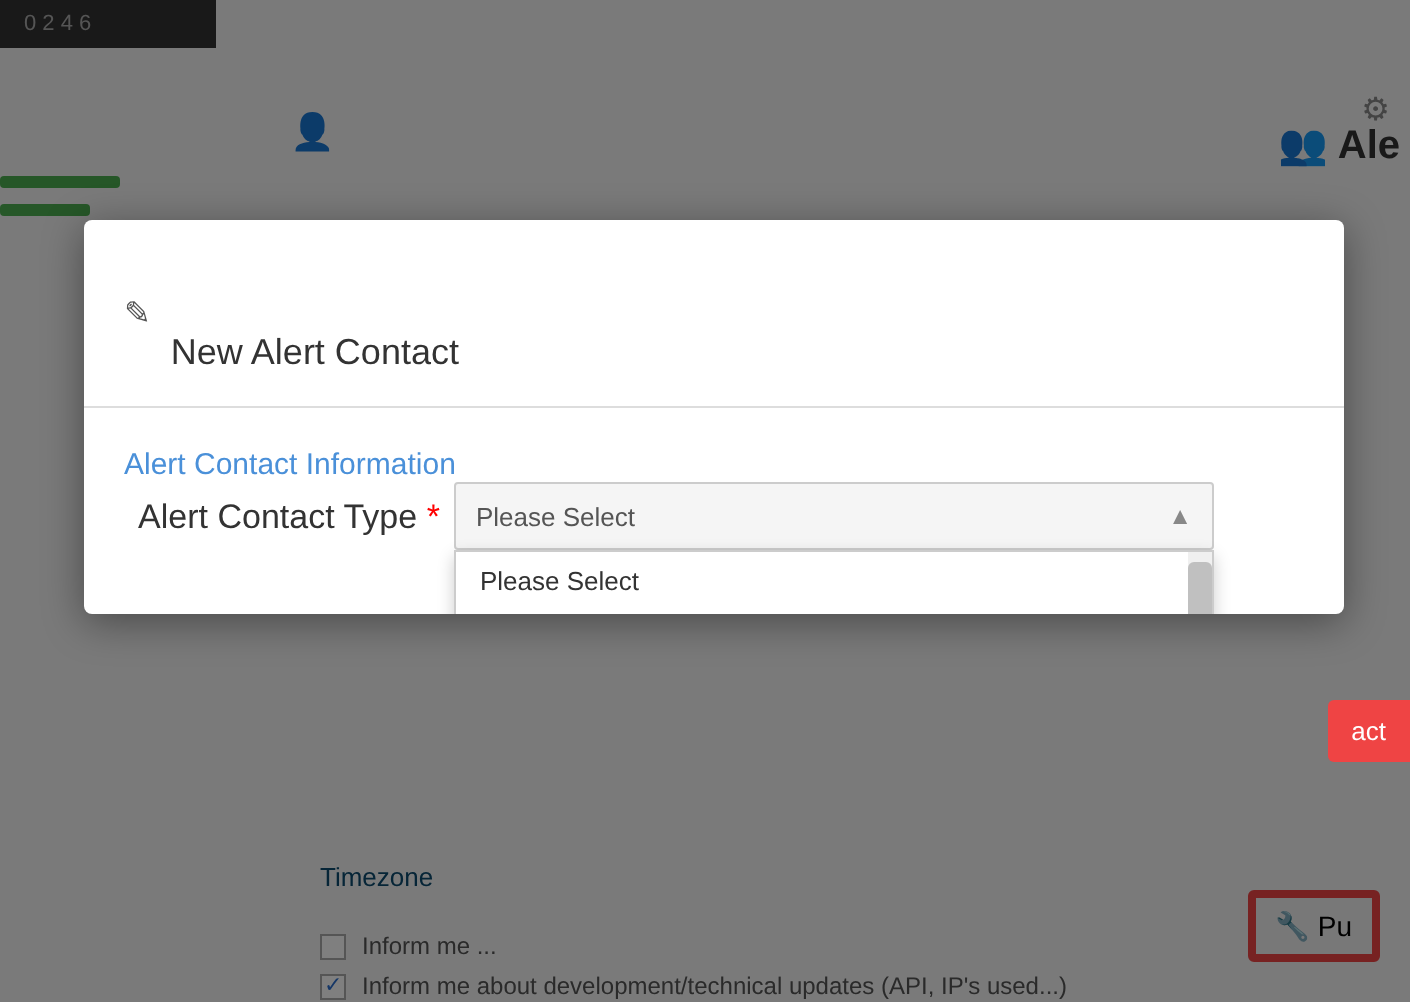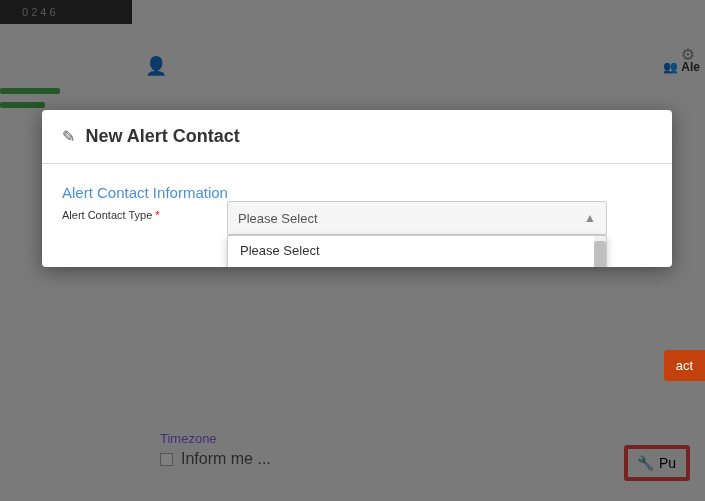--- a/index.html
+++ b/index.html
@@ -18,26 +18,26 @@
       position: absolute;
       top: 0; left: 0;
       width: 100%; height: 100%;
       background: #f5f5f5;
     }
 
     
     .top-bar {
       position: absolute;
       top: 0; left: 0;
-      width: 132px;
+      width: 108px;
       height: 24px;
       background: #333;
       display: flex;
       align-items: center;
-      padding: 0 22px;
+      padding: 0 12px;
       color: #aaa;
       font-size: 11px;
     }
 
     
     .settings-area {
       position: absolute;
       top: 45px; right: 10px;
       color: #888;
       font-size: 16px;
@@ -95,22 +95,23 @@
       gap: 10px;
     }
 
     .modal-header-icon {
       color: #555;
       font-size: 16px;
     }
 
     .modal-title {
       font-size: 18px;
-      font-weight: bold;
-      color: #333;
+      font-weight: normal;
+      color: #333;
+      margin-top: 40px;
     }
 
     .modal-body {
       padding: 20px;
     }
 
     .section-title {
       color: #4a90d9;
       font-size: 15px;
     }
@@ -120,21 +121,22 @@
       align-items: flex-start;
       margin-bottom: 12px;
       position: relative;
     }
 
     .form-label {
       width: 165px;
       min-width: 165px;
       padding-top: 8px;
       color: #333;
-      font-size: 11px;
+      font-size: 17px;
+      text-align: center;
     }
 
     .required-star {
       color: red;
     }
 
     
     .select-trigger {
       width: 380px;
       height: 34px;
@@ -216,21 +218,21 @@
       height: 80px;
       background: #f5f5f5;
       padding: 10px 160px;
     }
 
     .inform-row {
       display: flex;
       align-items: center;
       gap: 8px;
       margin-bottom: 6px;
-      font-size: 16px;
+      font-size: 12px;
       color: #555;
     }
 
     .checkbox-small {
       width: 13px;
       height: 13px;
       border: 1px solid #aaa;
       background: #fff;
       display: inline-block;
       position: relative;
@@ -280,39 +282,43 @@
   <div class="settings-area">⚙</div>
 
   <div class="account-header">
     <span>👤</span>
   </div>
 
   <div class="progress-bar-bg" style="top:88px; width:60px;"></div>
   <div class="progress-bar-bg" style="top:102px; width:45px;"></div>
 
   <div class="bottom-content">
-    <div style="font-size:13px; color:#8b5cf6; margin-bottom:4px;">
+    <div style="font-size:13px; color:#0c4a6e; margin-bottom:20px;">
       <span>Timezone</span>
     </div>
     <div class="inform-row">
       <div class="checkbox-small"></div>
       <span>Inform me ...</span>
     </div>
+    <div class="inform-row">
+      <div class="checkbox-small checked"></div>
+      <span>Inform me about development/technical updates (API, IP's used...)</span>
+    </div>
   </div>
 
   <div class="wrench-btn">
     🔧 <span>Pu</span>
   </div>
 
   <div class="partial-text">
     <div>re</div>
     <div>m).</div>
   </div>
 
-  <div style="position:absolute; top:60px; right:5px; font-size:12px; font-weight:bold; color:#333;">
+  <div style="position:absolute; top:60px; right:5px; font-size:20px; font-weight:bold; color:#333;">
     <span>👥</span>
     <span>Ale</span>
   </div>
 
 </div>
 
 <div class="overlay"></div>
 
 <div class="modal">
 
@@ -356,15 +362,15 @@
             <div class="scrollbar-thumb"></div>
           </div>
         </div>
 
       </div>
     </div>
 
   </div>
 </div>
 
-<div style="position:absolute; right:0; top:350px; background:#c2410c; color:#fff; padding:8px 12px; border-radius:3px 0 0 3px; font-size:13px; z-index:25;">
+<div style="position:absolute; right:0; top:350px; background:#ef4444; color:#fff; padding:8px 12px; border-radius:3px 0 0 3px; font-size:13px; z-index:25;">
   <span>act</span>
 </div>
 
 </body></html>

